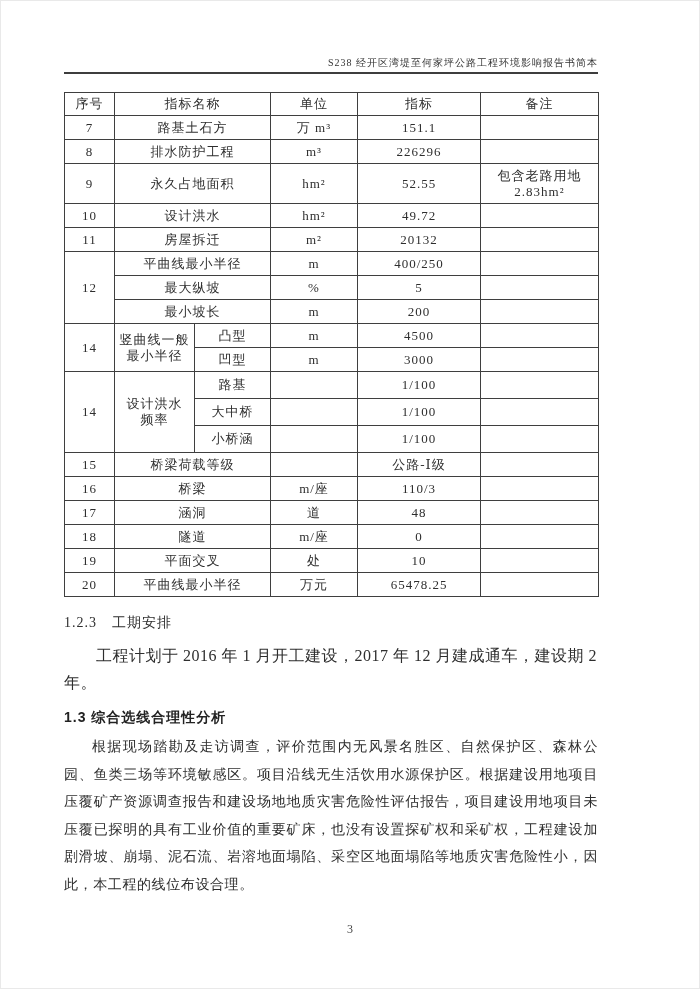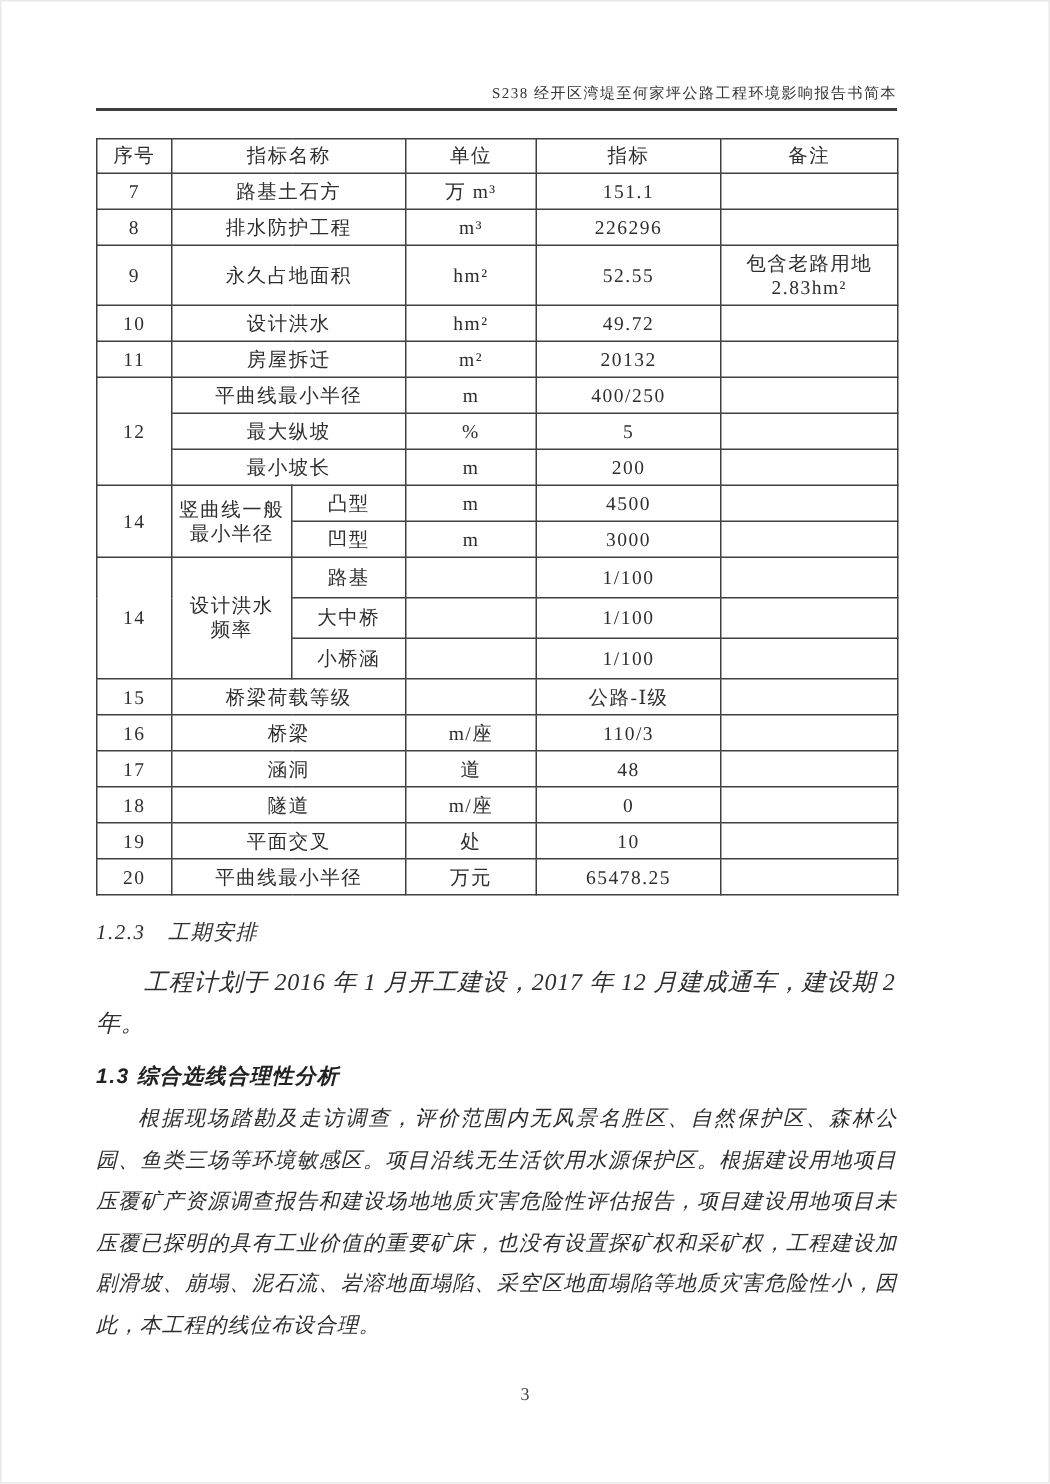--- a/index.html
+++ b/index.html
@@ -46,21 +46,21 @@
     padding:1px 2px;
     letter-spacing:1px;
     color:#2e2e2e;
     overflow:hidden;
   }
   tr.hdr{height:23px;margin-left:16px;}
   tr.std{height:24px;}
   tr.tall{height:40px;}
   tr.sub14{height:27px;}
   td.pre{white-space:pre-line;line-height:16px;}
-  .sections{width:534px;font-style:italic;}
+  .sections{width:534px;}
   .h123{
     margin-top:16px;
     font-size:14px;
     letter-spacing:1px;
     line-height:20px;
   }
   .para1{
     margin-top:9px;
     font-size:16px;
     line-height:27px;

